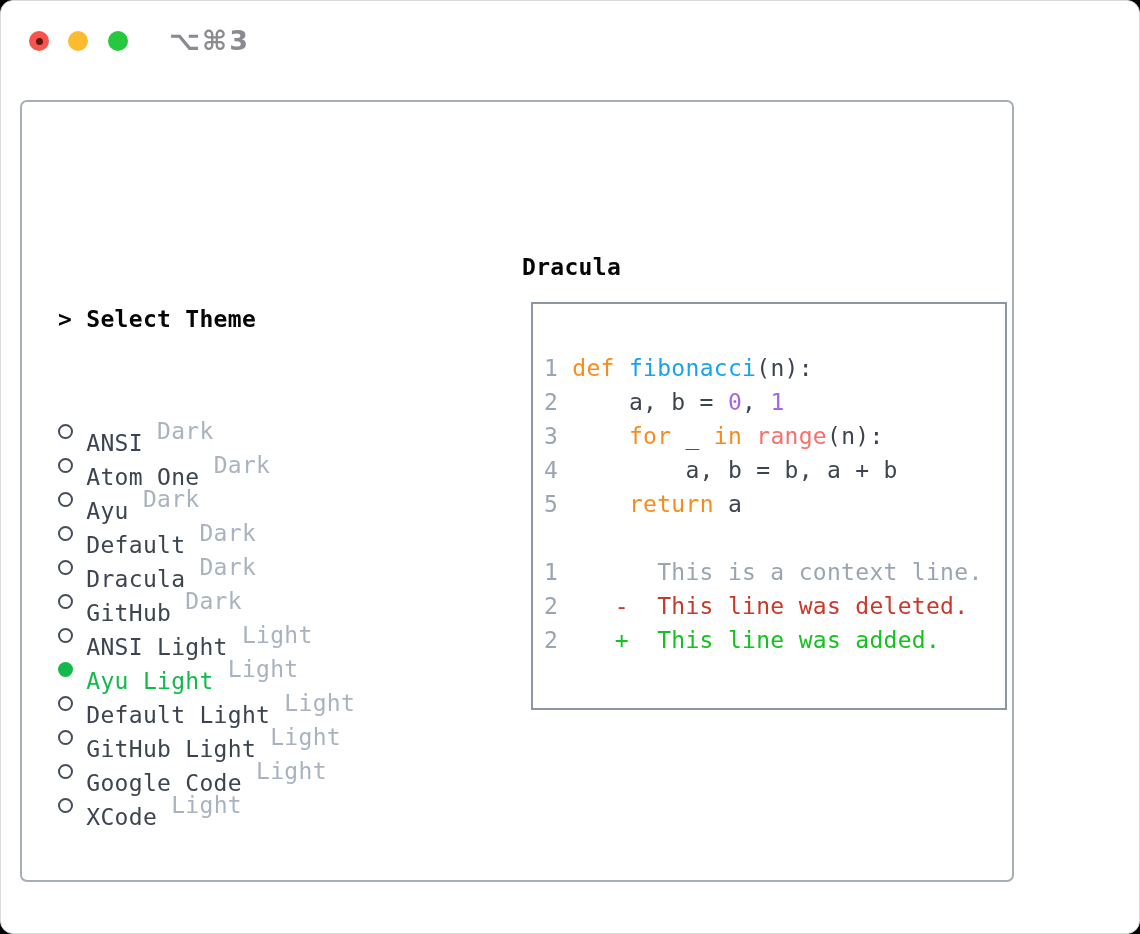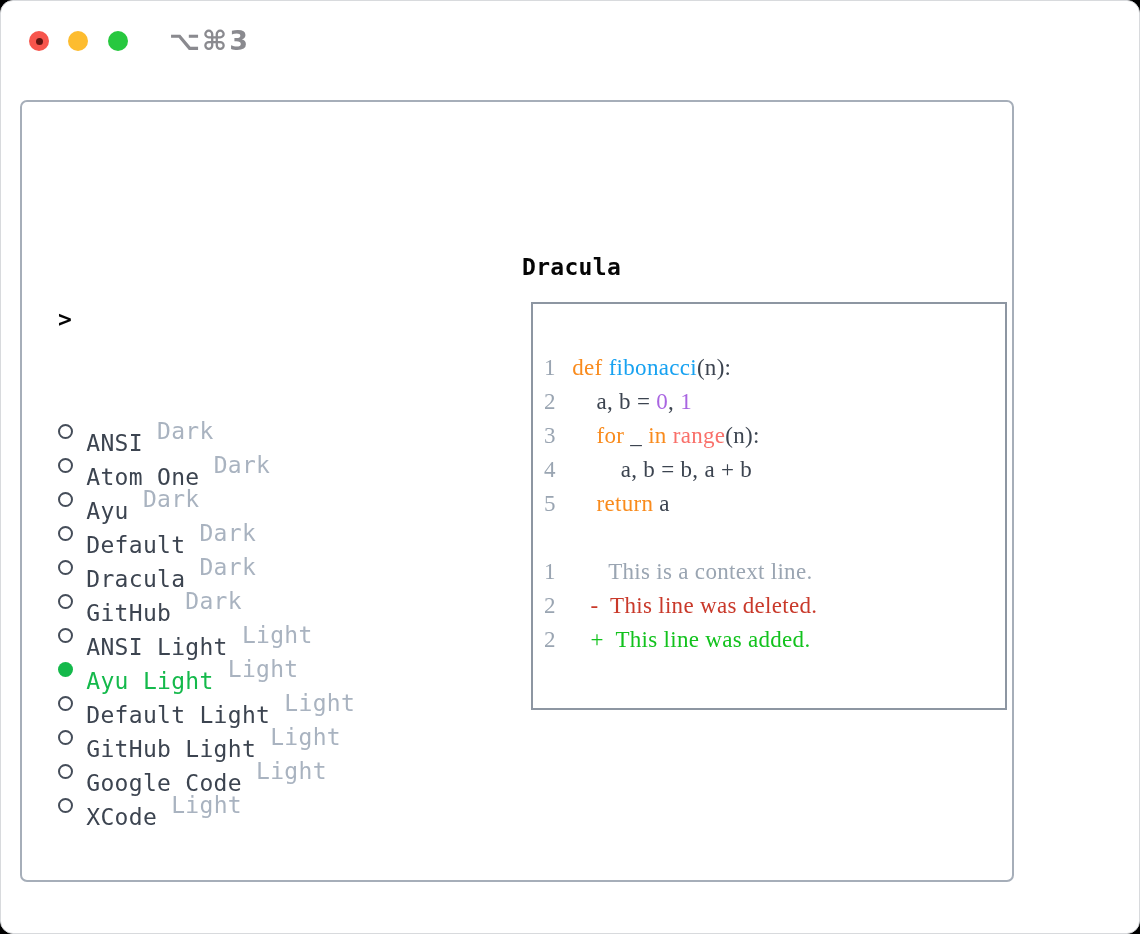--- a/index.html
+++ b/index.html
@@ -35,21 +35,21 @@
   .marker i{display:block;width:11px;height:11px;border:2px solid #454d59;border-radius:50%;}
   .marker.sel i{width:15px;height:15px;border:none;background:var(--accent-green,#14b94b);}
   .t-name{color:var(--text-dark,#3c4450);margin-top:24px;}
   .t-name.green{color:var(--accent-green,#14b94b);}
   .t-var{color:var(--text-muted,#a9b3c0);margin-left:14.15px;text-align:center;}
   
   .preview-title{position:absolute;left:500px;top:148px;height:34px;line-height:34px;font-weight:700;color:#050505;}
   .preview-box{
     position:absolute;left:509px;top:200px;width:476px;height:408px;
     border:2px solid #8d96a2;box-sizing:border-box;background:#fff;
-    padding:47px 0 0 11px;overflow:hidden;font-family:Liberation Serif, serif;
+    padding:47px 0 0 11px;overflow:hidden;
   }
   .cl{height:34px;line-height:34px;}
   .ln{display:inline-block;width:28.3px;color:var(--line-number,#9aa5b2);}
   .tok-p{color:var(--text-dark,#3c4450);}
   .tok-k{color:var(--keyword,#f98b1d);}
   .tok-f{color:var(--function,#17a2f1);}
   .tok-n{color:var(--number,#a965e1);}
   .tok-b{color:var(--builtin,#f9706a);}
   .tok-c{color:var(--line-number,#9aa5b2);margin-top:28px;}
   .tok-d{color:var(--deleted,#c9392a);}
@@ -65,21 +65,21 @@
         <span class="dot"></span>
       </span>
     <span class="tl tl-yellow"></span>
     <span class="tl tl-green"></span>
     <span class="shortcut">⌥⌘3</span>
   </div>
 
   <div class="panel">
 
     <div class="left-col mono">
-      <div class="row header-row"><span class="caret">&gt;</span></div>
+      <div class="row header-row"><span class="caret">&gt;</span><span>Select Theme</span></div>
 
       <div><div class="row"><span class="marker"><i></i></span><span class="t-name">ANSI</span><span class="t-var">Dark</span></div><div class="row"><span class="marker"><i></i></span><span class="t-name">Atom One</span><span class="t-var">Dark</span></div><div class="row"><span class="marker"><i></i></span><span class="t-name">Ayu</span><span class="t-var">Dark</span></div><div class="row"><span class="marker"><i></i></span><span class="t-name">Default</span><span class="t-var">Dark</span></div><div class="row"><span class="marker"><i></i></span><span class="t-name">Dracula</span><span class="t-var">Dark</span></div><div class="row"><span class="marker"><i></i></span><span class="t-name">GitHub</span><span class="t-var">Dark</span></div><div class="row"><span class="marker"><i></i></span><span class="t-name">ANSI Light</span><span class="t-var">Light</span></div><div class="row"><span class="marker sel"><i></i></span><span class="t-name green">Ayu Light</span><span class="t-var">Light</span></div><div class="row"><span class="marker"><i></i></span><span class="t-name">Default Light</span><span class="t-var">Light</span></div><div class="row"><span class="marker"><i></i></span><span class="t-name">GitHub Light</span><span class="t-var">Light</span></div><div class="row"><span class="marker"><i></i></span><span class="t-name">Google Code</span><span class="t-var">Light</span></div><div class="row"><span class="marker"><i></i></span><span class="t-name">XCode</span><span class="t-var">Light</span></div></div>
 
       
 
       
     </div>
 
     <div class="preview-title mono">Dracula</div>
 

